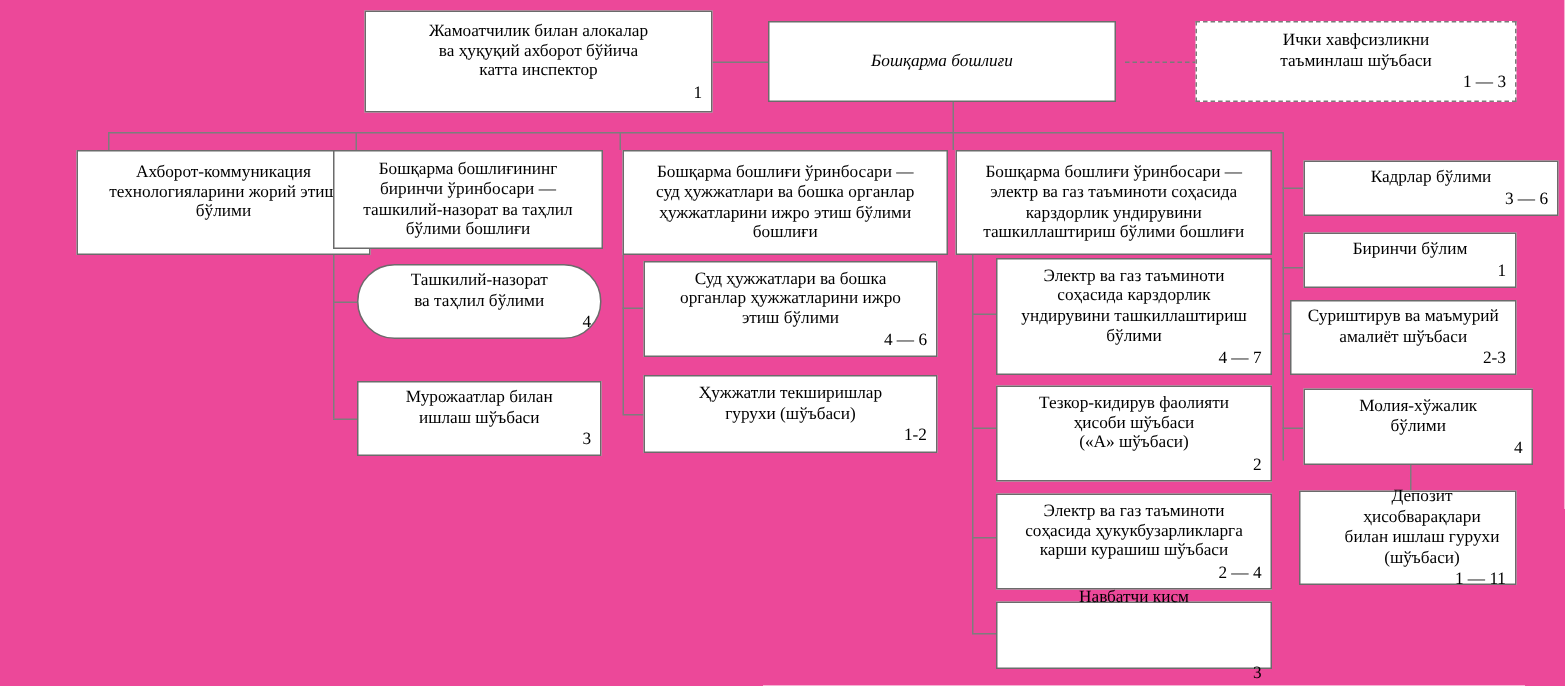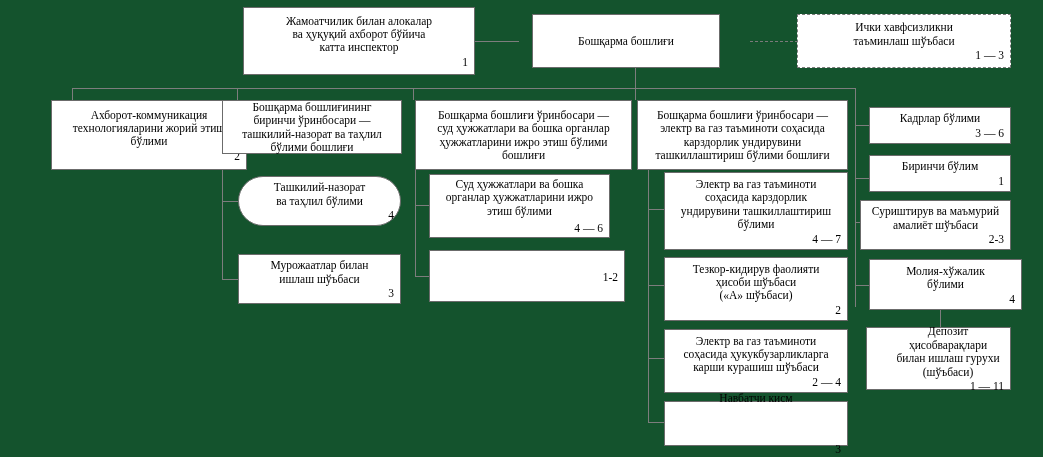--- a/index.html
+++ b/index.html
@@ -4,21 +4,21 @@
 <style>
   html, body {
     margin: 0;
     padding: 0;
     background: #ffffff;
   }
   #chart-root {
     position: relative;
     width: 1043px;
     height: 457px;
-    background: #14532d;
+    background: #ec4899;
     font-family: "Liberation Serif", "DejaVu Serif", serif;
     overflow: hidden;
   }
   .node {
     position: absolute;
     box-sizing: border-box;
     border: 1px solid #6b6b6b;
     background: #ffffff;
     display: flex;
     flex-direction: column;
@@ -104,39 +104,39 @@
 
   <div class="edge v" style="left:940px; top:310px; height:17px;"></div>
 
   <div class="node" style="left:243px; top:7px; width:232px; height:68px;">
     <div class="node-label">Жамоатчилик билан алокалар
 ва ҳуқуқий ахборот бўйича
 катта инспектор</div>
     <div class="node-code">1</div>
   </div>
 
-  <div class="node" style="left:532px; top:14px; width:188px; height:54px;">
+  <div class="node" style="left:512px; top:14px; width:232px; height:54px;font-style:italic;">
     <div class="node-label">Бошқарма бошлиғи</div>
 
   </div>
 
   <div class="node dashed" style="left:797px; top:14px; width:214px; height:54px;">
     <div class="node-label">Ички хавфсизликни
 таъминлаш шўъбаси</div>
     <div class="node-code">1 — 3</div>
   </div>
 
   <div class="node" style="left:8px; top:100px; width:196px; height:70px;margin-left:43px;">
     <div class="node-label">Ахборот-коммуникация
 технологияларини жорий этиш
 бўлими</div>
     <div class="node-code">2</div>
   </div>
 
-  <div class="node" style="left:222px; top:100px; width:180px; height:54px;">
+  <div class="node" style="left:222px; top:100px; width:180px; height:66px;">
     <div class="node-label">Бошқарма бошлиғининг
 биринчи ўринбосари —
 ташкилий-назорат ва таҳлил
 бўлими бошлиғи</div>
 
   </div>
 
   <div class="node" style="left:415px; top:100px; width:217px; height:70px;">
     <div class="node-label">Бошқарма бошлиғи ўринбосари —
 суд ҳужжатлари ва бошка органлар
@@ -158,28 +158,30 @@
 ва таҳлил бўлими</div>
     <div class="node-code">4</div>
   </div>
 
   <div class="node" style="left:238px; top:254px; width:163px; height:50px;">
     <div class="node-label">Мурожаатлар билан
 ишлаш шўъбаси</div>
     <div class="node-code">3</div>
   </div>
 
-  <div class="node" style="left:429px; top:174px; width:181px; height:64px;justify-content:space-between;">
+  <div class="node" style="left:429px; top:174px; width:196px; height:64px;">
     <div class="node-label">Суд ҳужжатлари ва бошка
 органлар ҳужжатларини ижро
 этиш бўлими</div>
     <div class="node-code">4 — 6</div>
   </div>
 
   <div class="node" style="left:429px; top:250px; width:196px; height:52px;">
+    <div class="node-label">Ҳужжатли текширишлар
+гурухи (шўъбаси)</div>
     <div class="node-code">1-2</div>
   </div>
 
   <div class="node" style="left:664px; top:172px; width:184px; height:78px;">
     <div class="node-label">Электр ва газ таъминоти
 соҳасида карздорлик
 ундирувини ташкиллаштириш
 бўлими</div>
     <div class="node-code">4 — 7</div>
   </div>
@@ -196,21 +198,21 @@
 соҳасида ҳукукбузарликларга
 карши курашиш шўъбаси</div>
     <div class="node-code">2 — 4</div>
   </div>
 
   <div class="node" style="left:664px; top:401px; width:184px; height:45px;gap:36px;">
     <div class="node-label">Навбатчи кисм</div>
     <div class="node-code">3</div>
   </div>
 
-  <div class="node" style="left:869px; top:107px; width:142px; height:37px;">
+  <div class="node" style="left:869px; top:107px; width:170px; height:37px;">
     <div class="node-label">Кадрлар бўлими</div>
     <div class="node-code">3 — 6</div>
   </div>
 
   <div class="node" style="left:869px; top:155px; width:142px; height:37px;">
     <div class="node-label">Биринчи бўлим</div>
     <div class="node-code">1</div>
   </div>
 
   <div class="node" style="left:860px; top:200px; width:151px; height:50px;">

